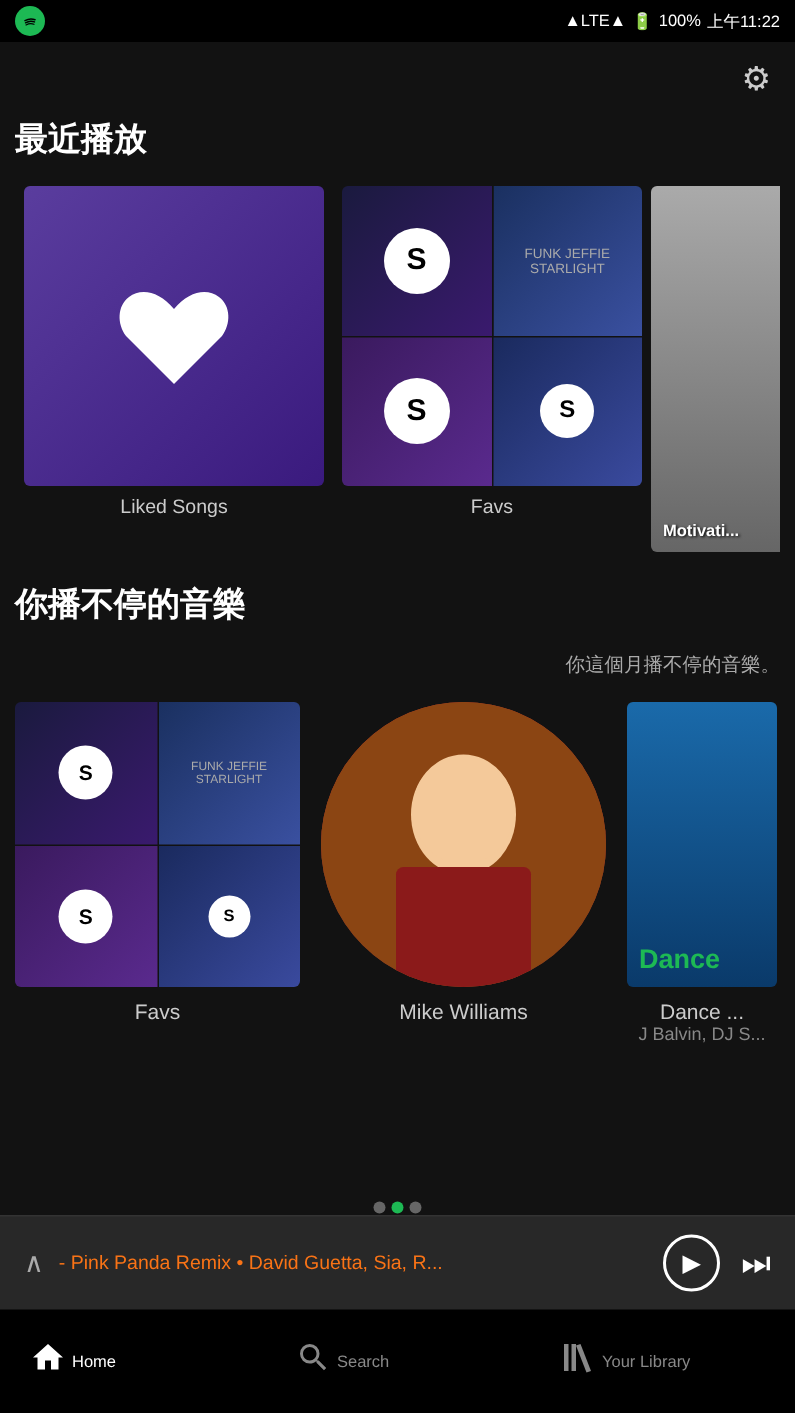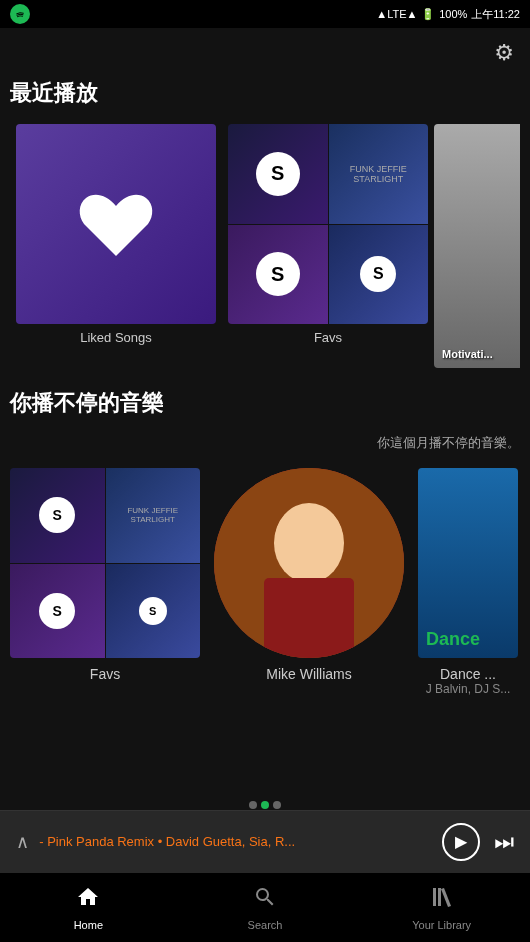--- a/index.html
+++ b/index.html
@@ -223,21 +223,21 @@
       left: 0; right: 0;
       height: 70px;
       background: #000;
       display: flex;
       align-items: center;
       justify-content: space-around;
       border-top: 1px solid #282828;
     }
     .nav-item {
       display: flex;
-      flex-direction: column;
+      flex-direction: row;
       align-items: center;
       gap: 4px;
       cursor: pointer;
       padding: 8px 20px;
       flex: 1;
     }
     .nav-item.active .nav-label { color: #fff; }
     .nav-item .nav-label { font-size: 11px; color: #888; }
     .nav-icon { font-size: 22px; color: #888; }
     .nav-item.active .nav-icon { color: #fff; }

